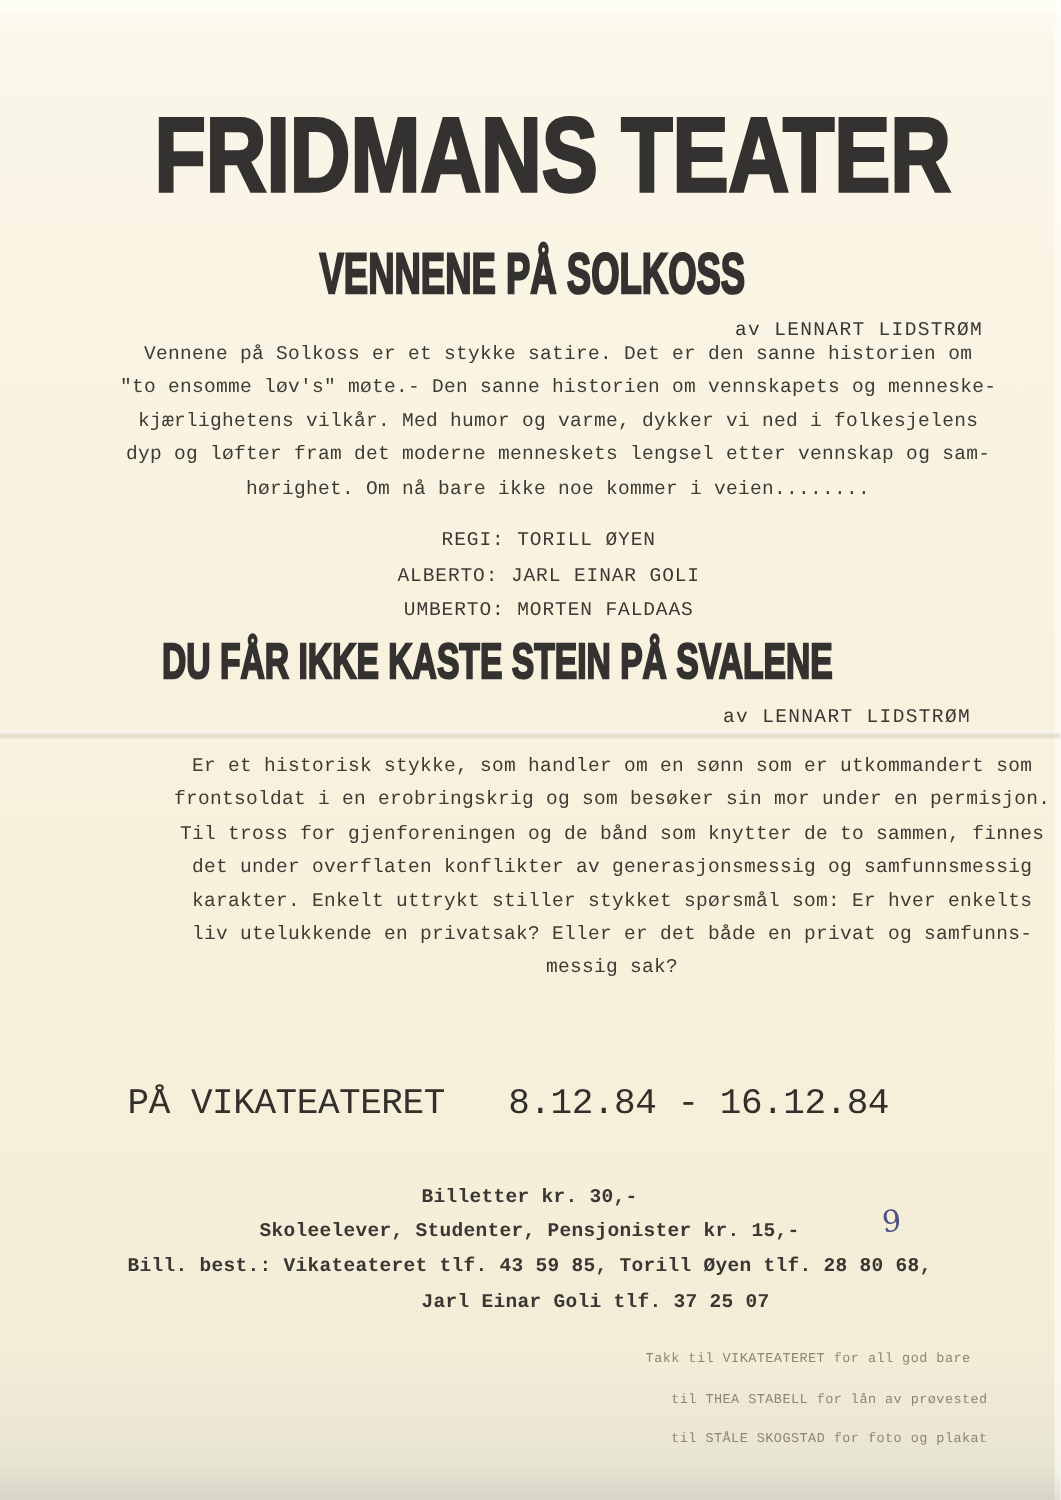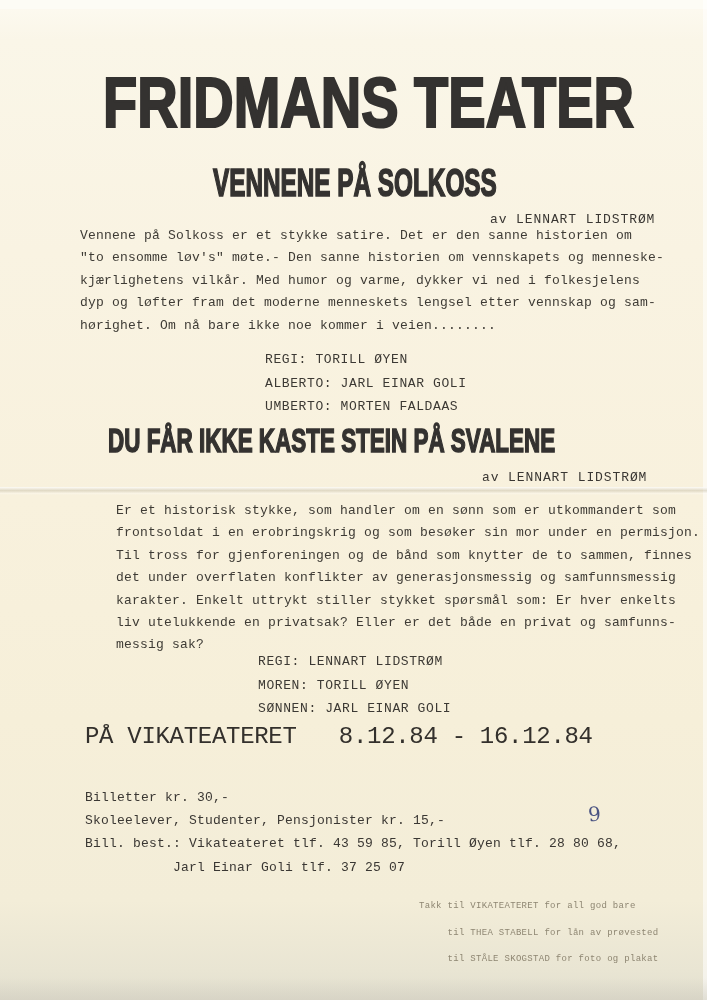--- a/index.html
+++ b/index.html
@@ -2,21 +2,21 @@
 <html><head>
 <meta charset="utf-8">
 <style>
   html,body{margin:0;padding:0;}
   body{
     width:707px;height:1000px;position:relative;overflow:hidden;
     background:linear-gradient(180deg,#fdfaf1 0%,#faf6e8 4%,#f9f3e2 25%,#f8f1dd 50%,#f6efd9 72%,#f3edd8 90%,#e9e5d3 97%,#e2dfcf 100%);
     font-family:"Liberation Mono","DejaVu Sans Mono",monospace;
     color:#3a3733;
   }
-  .page{position:absolute;inset:0;}
+  .page{position:absolute;inset:0;text-align:center;}
   .top-strip{position:absolute;left:0;top:0;width:707px;height:9px;background:#fdfcf5;}
   .right-strip{position:absolute;right:0;top:0;width:4px;height:1000px;background:rgba(255,255,255,0.55);}
   .crease{
     position:absolute;left:0;top:487px;width:707px;height:8px;
     background:linear-gradient(180deg,rgba(255,255,255,0.75) 0%,rgba(186,178,156,0.38) 45%,rgba(255,255,255,0.25) 80%,rgba(255,255,255,0) 100%);
   }
   .bottom-shade{position:absolute;left:0;bottom:0;width:707px;height:22px;
     background:linear-gradient(180deg,rgba(210,206,192,0) 0%,rgba(203,199,187,0.45) 100%);}
   .heavy{
     font-family:"Liberation Sans","DejaVu Sans",sans-serif;
@@ -31,21 +31,21 @@
   .byline1{left:490px;top:212px;font-size:13px;letter-spacing:0.9px;}
   .byline2{left:482px;top:470px;font-size:13px;letter-spacing:0.9px;}
   .para{font-size:13px;line-height:22.4px;letter-spacing:0.2px;color:#3e3b35;}
   .para1{left:80px;top:225px;}
   .para2{left:72px;top:500px;margin-left:44px;}
   .credits{font-size:13px;line-height:23.5px;letter-spacing:0.6px;color:#3c3934;font-family:Liberation Mono, monospace;}
   .credits1{left:265px;top:348px;}
   .credits2{left:258px;top:650px;}
   .venue{left:85px;top:723px;font-size:24px;letter-spacing:-0.3px;color:#33302c;}
   .times{left:158px;top:757px;font-size:13px;letter-spacing:0.2px;}
-  .tickets{left:85px;top:786px;font-size:13px;line-height:23.2px;letter-spacing:0.2px;}
+  .tickets{left:85px;top:786px;font-size:13px;line-height:23.2px;letter-spacing:0.2px;font-weight:bold;}
   .handwritten{
     left:588px;top:802px;font-size:20px;color:#4a5382;
     font-family:"DejaVu Serif","Liberation Serif",serif;
     transform:rotate(-5deg);position:absolute;
   }
   .thanks{left:419px;top:893px;font-size:9px;line-height:26.5px;letter-spacing:0.3px;color:#8e8672;}
 </style>
 </head>
 <body>
 
@@ -70,23 +70,20 @@
 
   <h2 class="heavy play2-title">DU FÅR IKKE KASTE STEIN PÅ SVALENE</h2>
   <div class="mono byline2">av LENNART LIDSTRØM</div>
   <div class="mono para para2">Er et historisk stykke, som handler om en sønn som er utkommandert som
 frontsoldat i en erobringskrig og som besøker sin mor under en permisjon.
 Til tross for gjenforeningen og de bånd som knytter de to sammen, finnes
 det under overflaten konflikter av generasjonsmessig og samfunnsmessig
 karakter. Enkelt uttrykt stiller stykket spørsmål som: Er hver enkelts
 liv utelukkende en privatsak? Eller er det både en privat og samfunns-
 messig sak?</div>
-  <div class="mono credits credits2">REGI: LENNART LIDSTRØM
-MOREN: TORILL ØYEN
-SØNNEN: JARL EINAR GOLI</div>
 
   <div class="mono venue">PÅ VIKATEATERET   8.12.84 - 16.12.84</div>
   <div class="mono tickets">Billetter kr. 30,-
 Skoleelever, Studenter, Pensjonister kr. 15,-
 Bill. best.: Vikateateret tlf. 43 59 85, Torill Øyen tlf. 28 80 68,
            Jarl Einar Goli tlf. 37 25 07</div>
   <div class="handwritten">9</div>
   <div class="mono thanks">Takk til VIKATEATERET for all god bare
      til THEA STABELL for lån av prøvested
      til STÅLE SKOGSTAD for foto og plakat</div>

